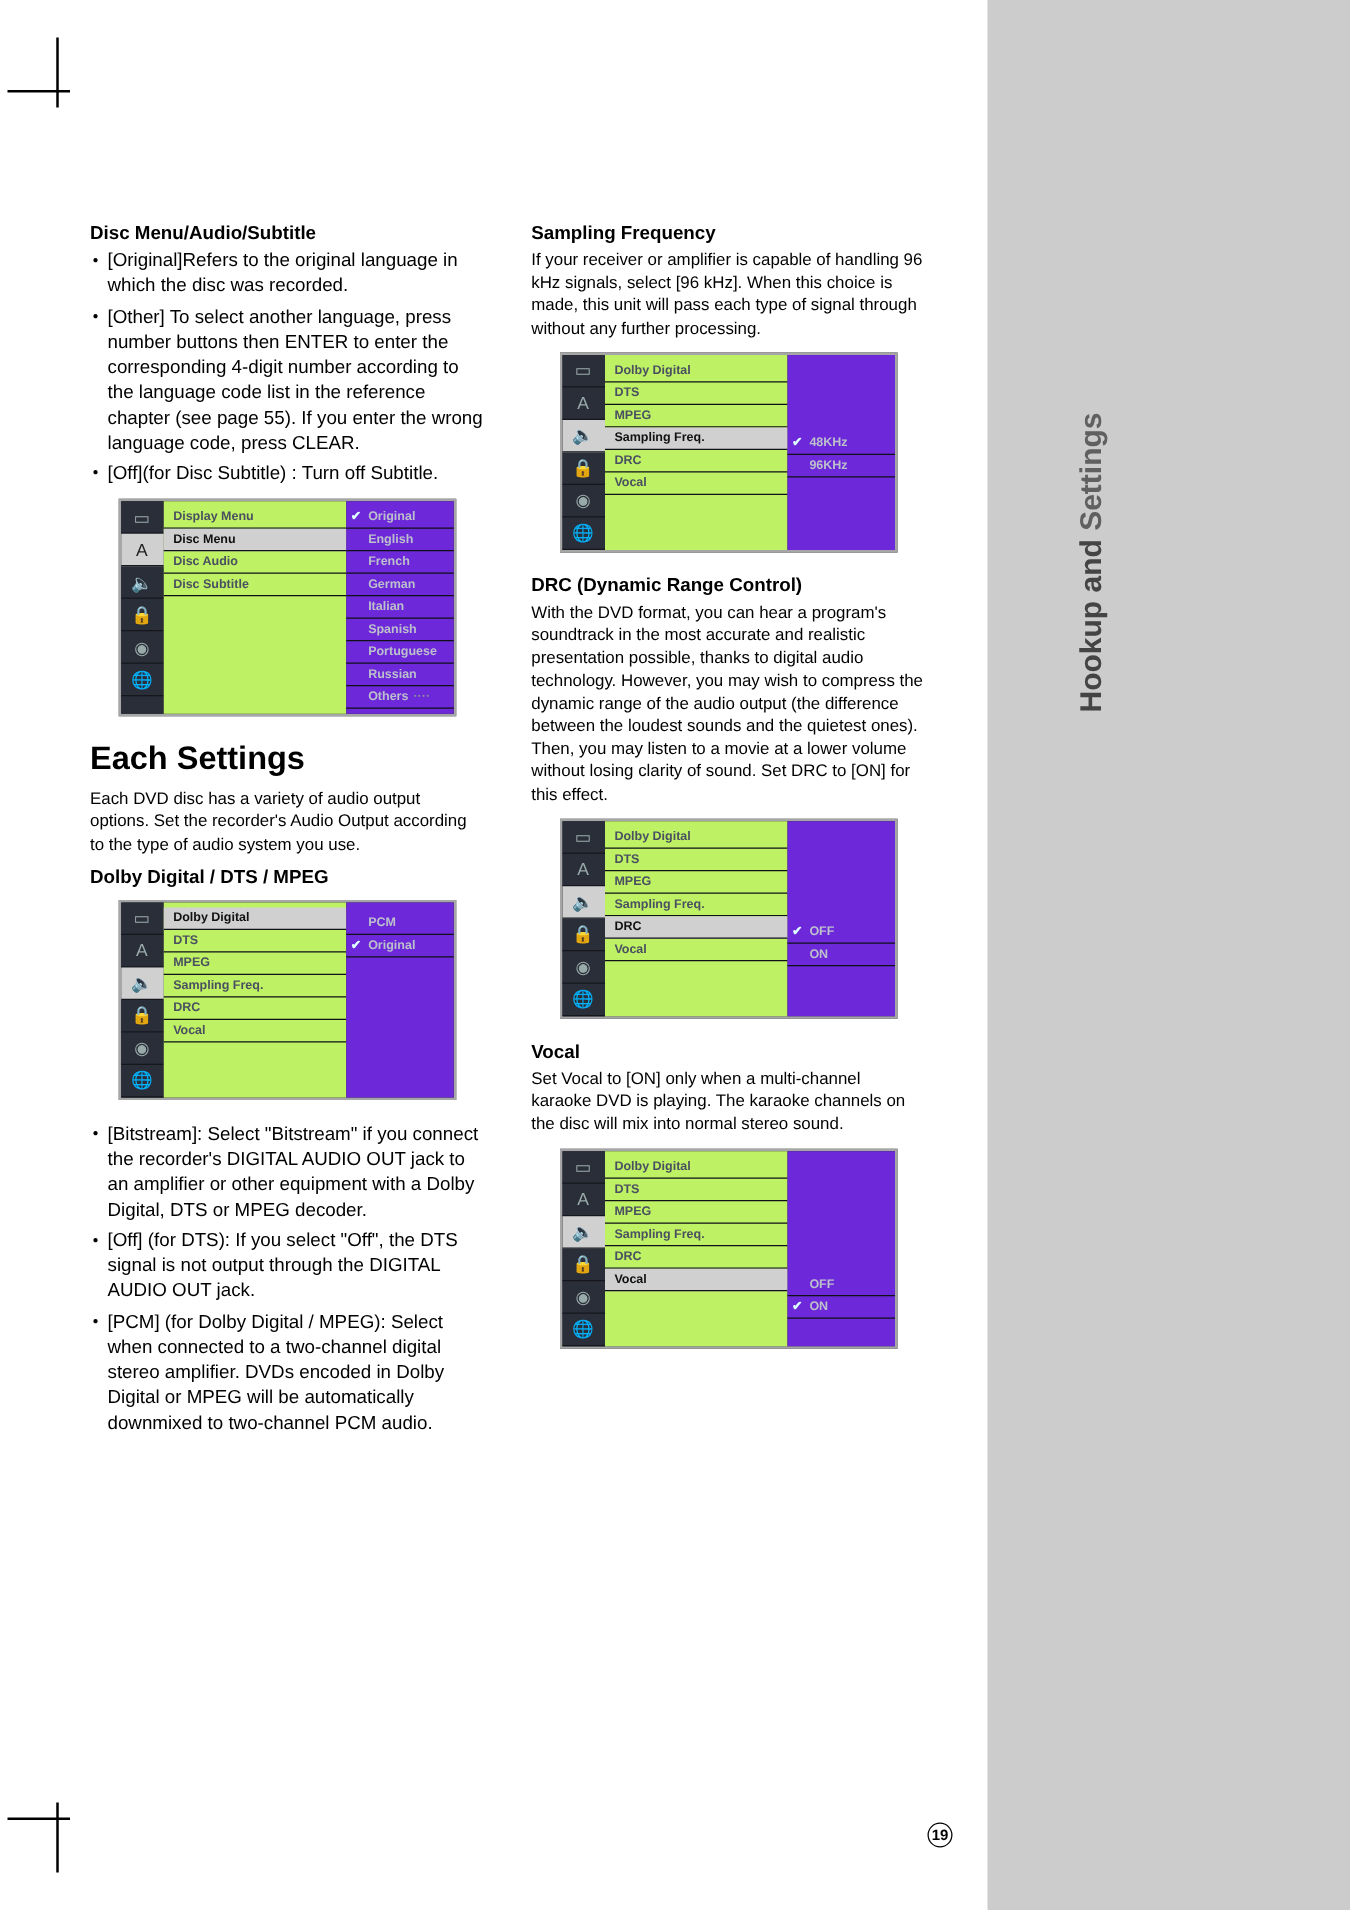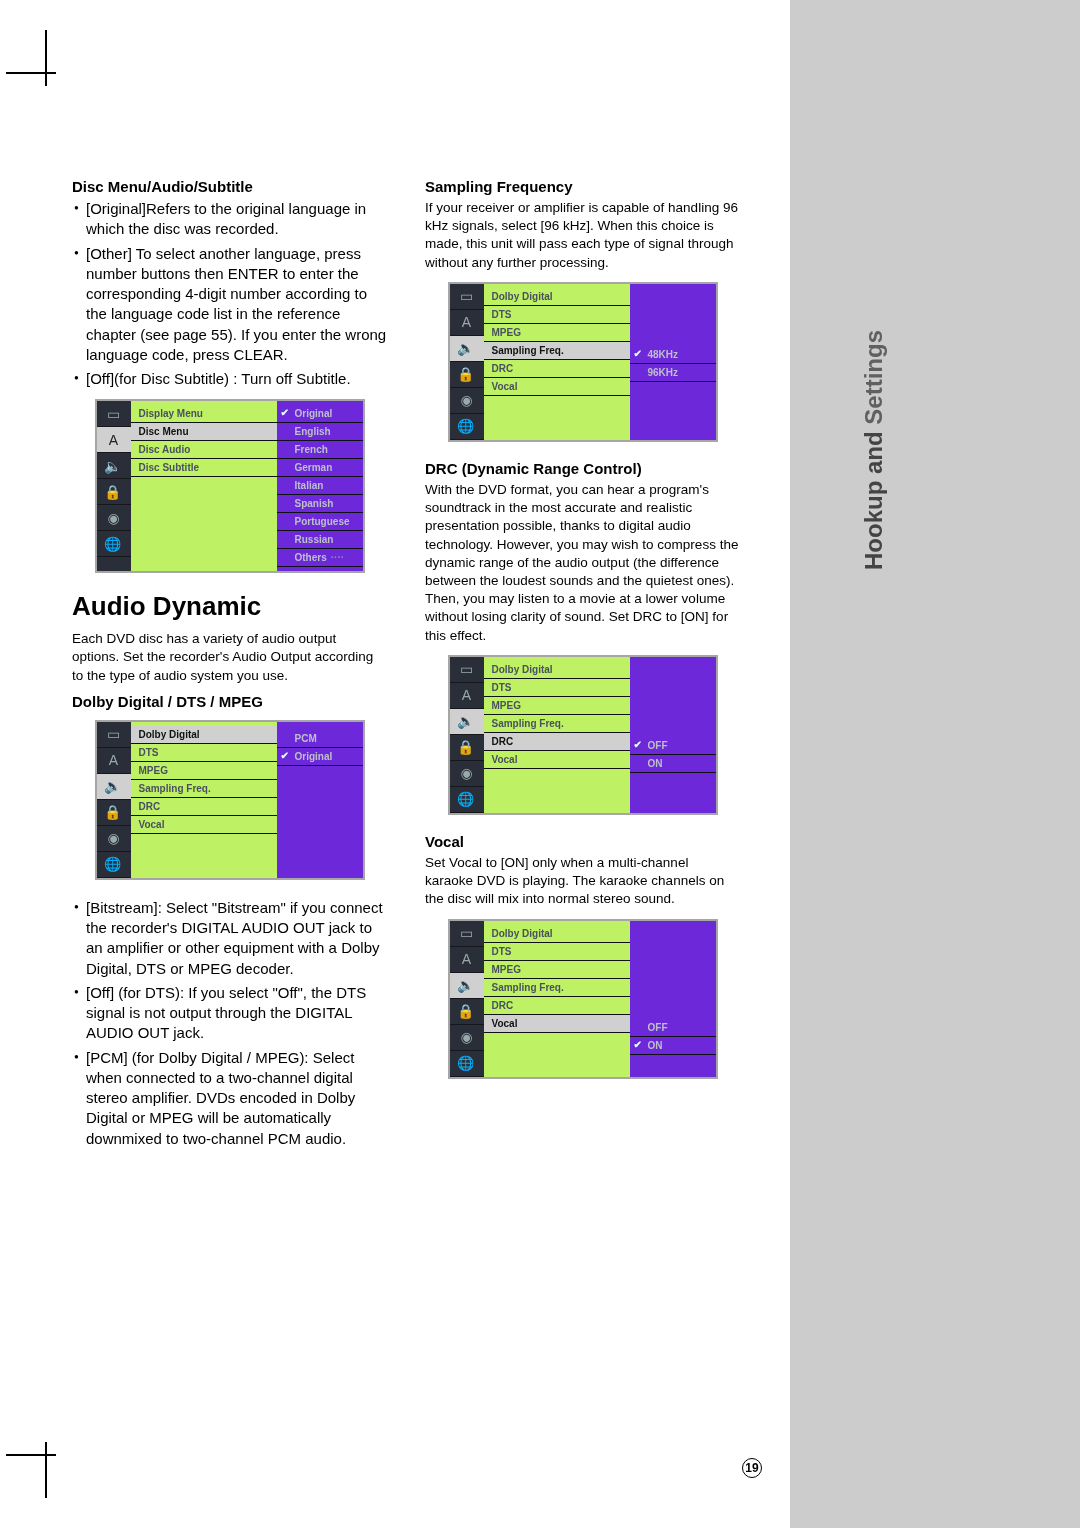--- a/index.html
+++ b/index.html
@@ -212,21 +212,21 @@
             <div class="opt">French</div>
             <div class="opt">German</div>
             <div class="opt">Italian</div>
             <div class="opt">Spanish</div>
             <div class="opt">Portuguese</div>
             <div class="opt">Russian</div>
             <div class="opt arrow">Others</div>
           </div>
         </div>
 
-      <h2>Audio Dynamic</h2>
+      <h2>Each Settings</h2>
       <p>Each DVD disc has a variety of audio output options. Set the recorder's Audio Output according to the type of audio system you use.</p>
 
       <h3>Dolby Digital / DTS / MPEG</h3>
       <div class="osd">
           <div class="osd-icons">
             <div class="ic">
               <span class="gly">▭</span>
             </div>
             <div class="ic">
               <span class="gly">A</span>

